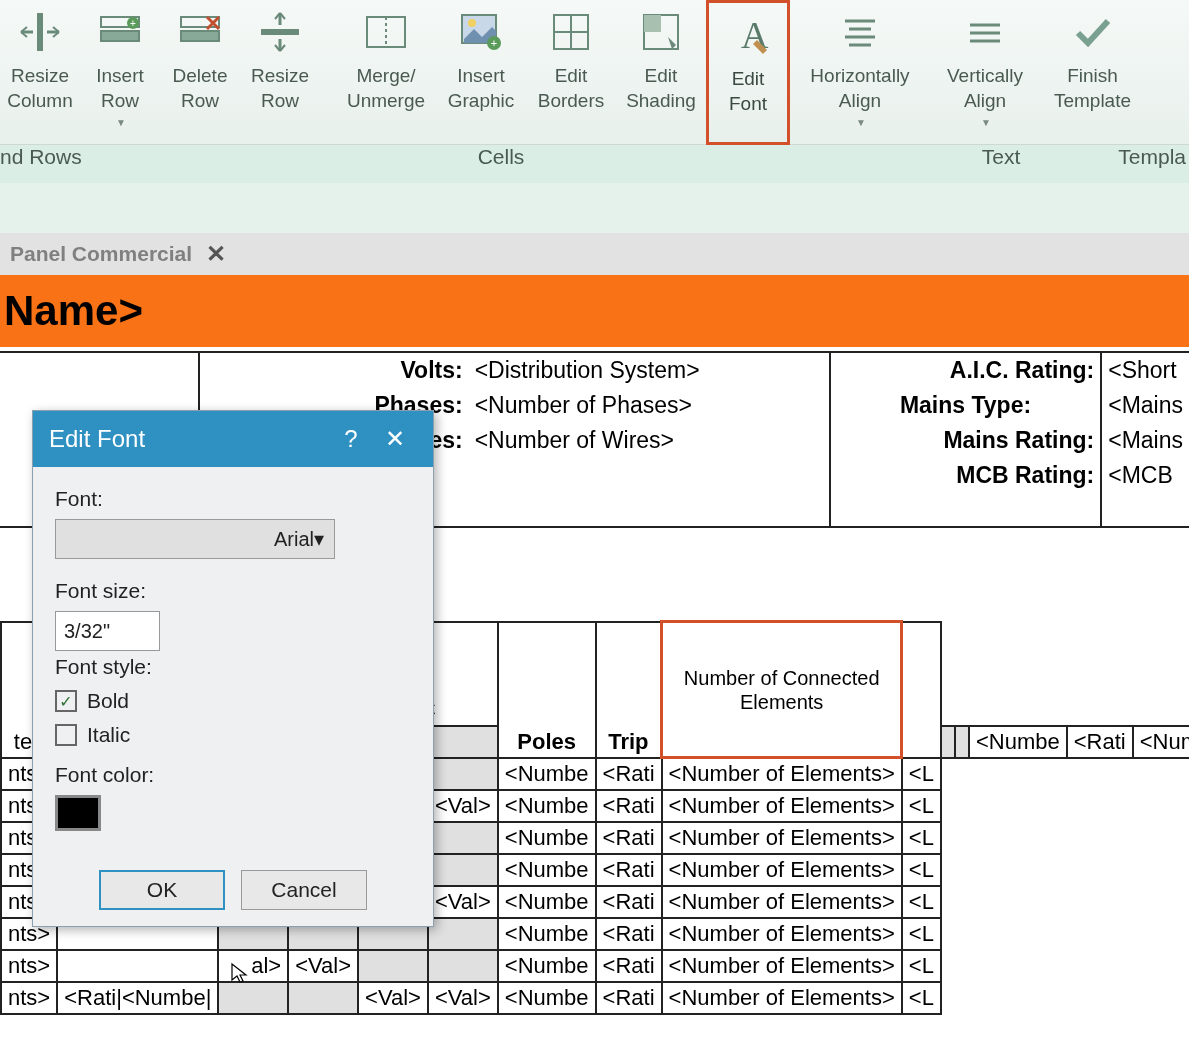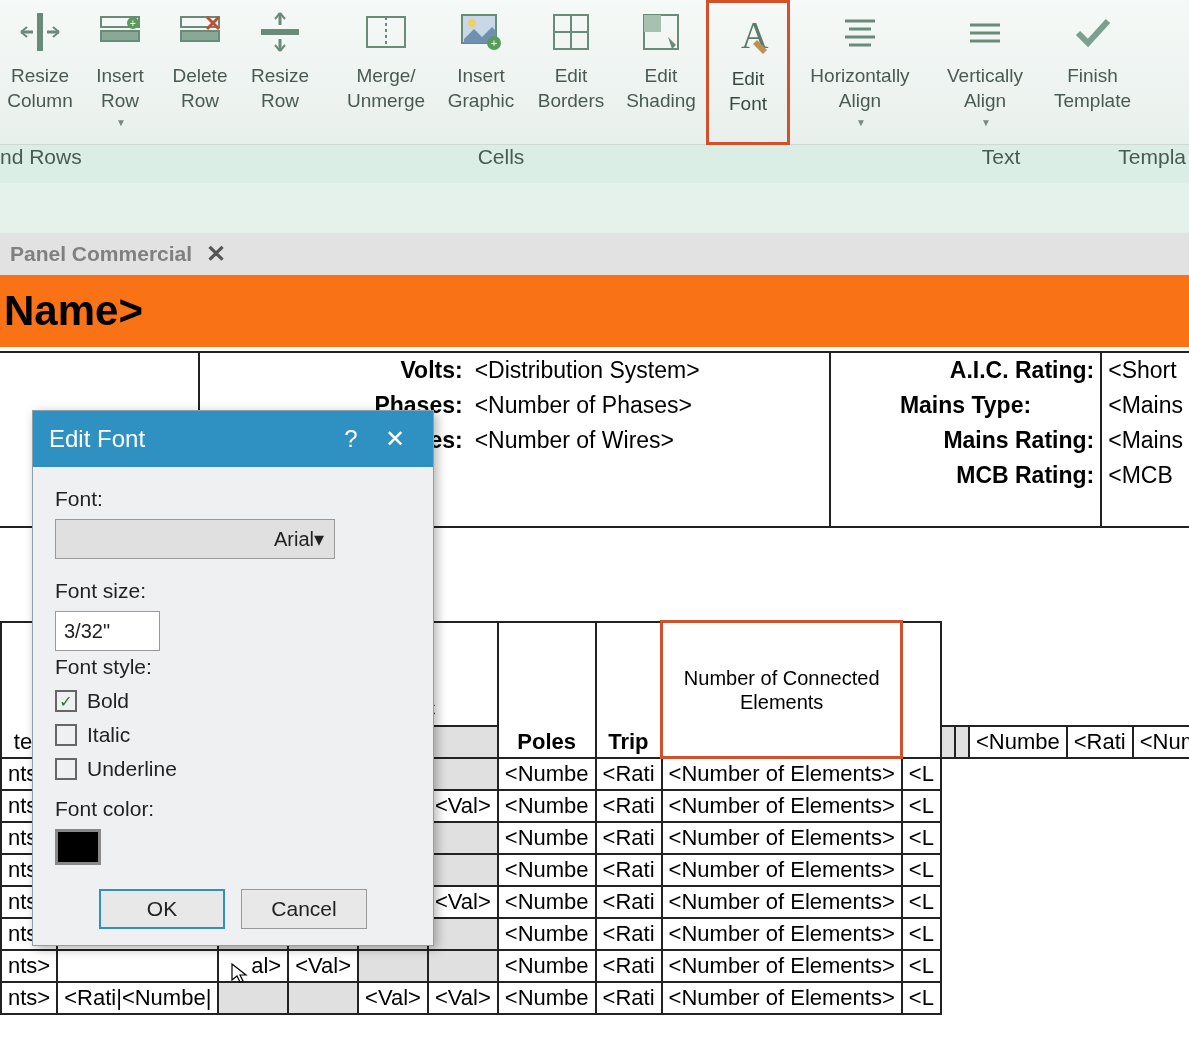--- a/index.html
+++ b/index.html
@@ -40,21 +40,21 @@
 .dialog-title { background: #2e91c2; color: #fff; display: flex; align-items: center; height: 56px; padding: 0 16px; font-size: 24px; }
 .dialog-title .spacer { flex: 1; }
 .dialog-title .help, .dialog-title .close { width: 44px; text-align: center; font-size: 24px; cursor: pointer; }
 .dialog-body { padding: 20px 22px 16px 22px; font-size: 21px; color: #222; }
 .field-label { margin-bottom: 8px; }
 .select { width: 280px; height: 40px; border: 1px solid #999; background: #e0e0e0; display: flex; align-items: center; padding: 0 10px; justify-content: flex-end; font-size: 20px; }
 .text-input { width: 105px; height: 40px; border: 1px solid #999; background: #fff; padding: 0 8px; font-size: 20px; display: flex; align-items: center; }
 .check-row { display: flex; align-items: center; margin: 10px 0; }
 .check { width: 22px; height: 22px; border: 2px solid #666; margin-right: 10px; display: flex; align-items: center; justify-content: center; font-size: 16px; color: #2a7030; }
 .color-swatch { width: 46px; height: 36px; background: #000; border: 3px solid #888; }
-.dialog-buttons { display: flex; justify-content: center; gap: 16px; margin-top: 24px; }
+.dialog-buttons { display: flex; justify-content: center; gap: 16px; margin-top: 39px; }
 .btn { width: 126px; height: 40px; display: flex; align-items: center; justify-content: center; font-size: 21px; background: #e8e8e8; border: 1px solid #999; }
 .btn.primary { border: 2px solid #2e91c2; }
 
 .cursor { position: absolute; left: 230px; top: 962px; font-size: 20px; pointer-events: none; }
 
 .gray-cell { background: #e0e0e0; }
 
 svg { display: block; }
 </style>
 </head>
@@ -427,24 +427,20 @@
 
     <div class="field-label" style="margin-top:4px">Font style:</div>
     <div class="check-row">
       <div class="check">✓</div>
       <span>Bold</span>
     </div>
     <div class="check-row">
       <div class="check"></div>
       <span>Italic</span>
     </div>
-    <div class="check-row">
-      <div class="check"></div>
-      <span>Underline</span>
-    </div>
 
     <div class="field-label" style="margin-top:16px">Font color:</div>
     <div class="color-swatch"></div>
 
     <div class="dialog-buttons">
       <div class="btn primary">
           <span>OK</span>
         </div>
       <div class="btn">
           <span>Cancel</span>

